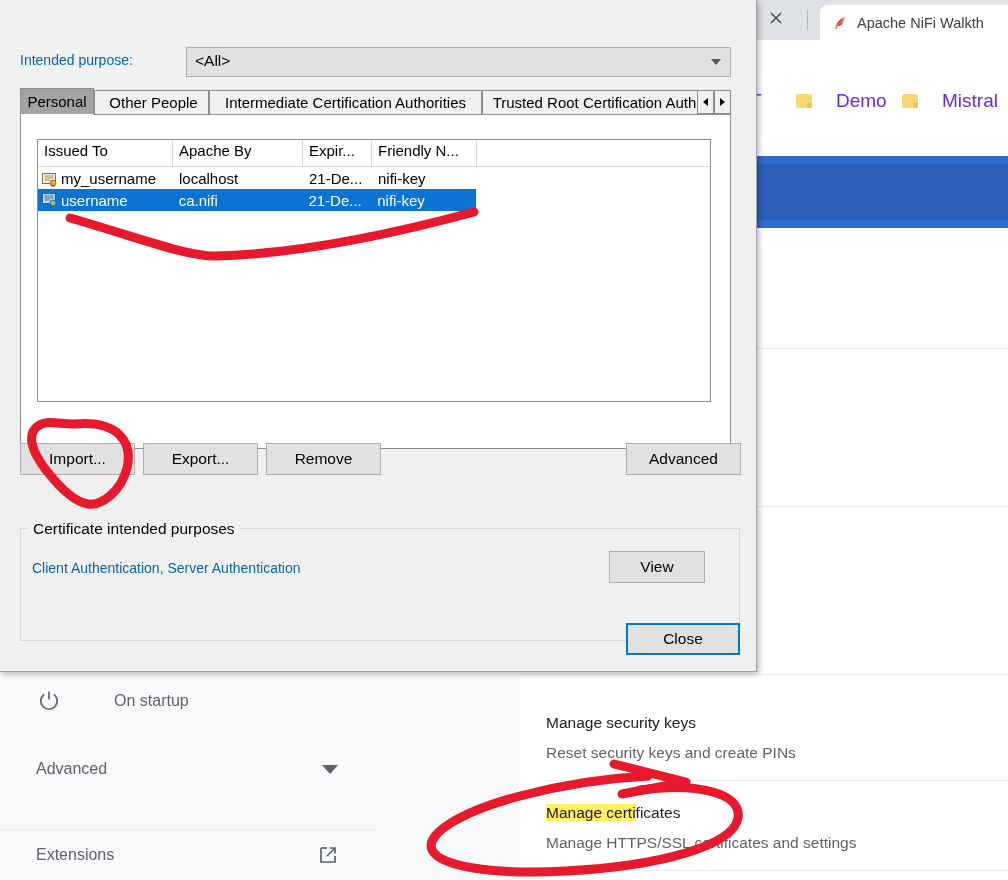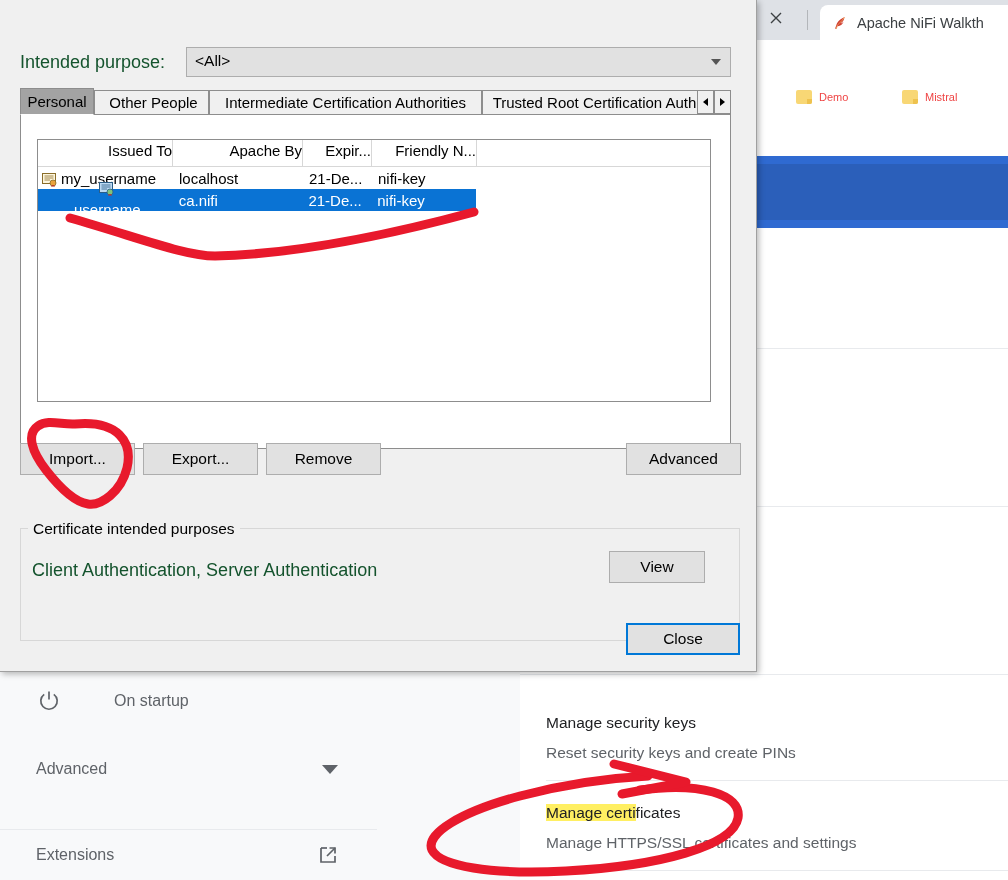--- a/index.html
+++ b/index.html
@@ -91,23 +91,23 @@
     position: absolute;
     left: 0; top: 83px; right: 0;
     height: 35px;
     background: #ffffff;
     border-bottom: 1px solid #e6e6e6;
   }
   .bm {
     position: absolute;
     display: flex;
     align-items: center;
-    gap: 7px;
-    font-size: 11px;
-    color: #ef4444;
+    gap: 24px;
+    font-size: 19px;
+    color: #6d28d9;
     white-space: nowrap;
     top: 7px;
     cursor: pointer;
   }
   .folder-icon {
     width: 16px; height: 14px;
     background: #f8d775;
     border-radius: 2px;
     position: relative;
     flex: 0 0 16px;
@@ -254,22 +254,22 @@
   .dlg-close svg { display: block; }
 
   .dlg-body {
     position: absolute;
     left: 0; top: 33px; right: 0; bottom: 0;
     background: #f0f0f0;
   }
 
   .lbl {
     position: absolute;
-    font-size: 18px;
-    color: #14532d;
+    font-size: 14px;
+    color: #0369a1;
     white-space: nowrap;
   }
 
   .combo {
     position: absolute;
     left: 186px; top: 14px;
     width: 545px; height: 30px;
     background: #e1e1e1;
     border: 1px solid #adadad;
     box-sizing: border-box;
@@ -352,21 +352,20 @@
     border: 1px solid #8d8d8d;
     box-sizing: border-box;
   }
   .lv-header {
     position: absolute;
     left: 0; top: 0; right: 0;
     height: 26px;
     background: #ffffff;
     border-bottom: 1px solid #d7d7d7;
     display: flex;
-    text-align: right;
   }
   .lv-th {
     font-size: 15px;
     color: #000;
     padding: 2px 0 0 6px;
     box-sizing: border-box;
     border-right: 1px solid #d7d7d7;
     white-space: nowrap;
     overflow: hidden;
     cursor: pointer;
@@ -611,21 +610,21 @@
                 </svg>
               </span>
               <span>my_username</span>
             </div>
             <div class="lv-td" style="width:130px;">localhost</div>
             <div class="lv-td" style="width:69px;">21-De...</div>
             <div class="lv-td" style="width:105px;">nifi-key</div>
           </div>
 
           <div class="lv-row selected" style="top:49px; width:438px; right:auto;">
-            <div class="lv-td first" style="width:135px;flex-direction:column;">
+            <div class="lv-td first" style="width:135px;">
               <span class="cert-icon">
                 <svg width="16" height="14" viewBox="0 0 16 14">
                   <rect x="0.5" y="0.5" width="13" height="10" fill="#bcd9f2" stroke="#2b5d86" stroke-width="1"></rect>
                   <path d="M2.5 3 H11.5 M2.5 5 H11.5 M2.5 7 H8" stroke="#2b5d86" stroke-width="0.8"></path>
                   <circle cx="11" cy="10" r="3" fill="#7dc47d" stroke="#2b5d86" stroke-width="0.8"></circle>
                   <path d="M9.8 12 L9.2 14 L11 13.2 L12.8 14 L12.2 12" fill="#c0392b"></path>
                 </svg>
               </span>
               <span>username</span>
             </div>

